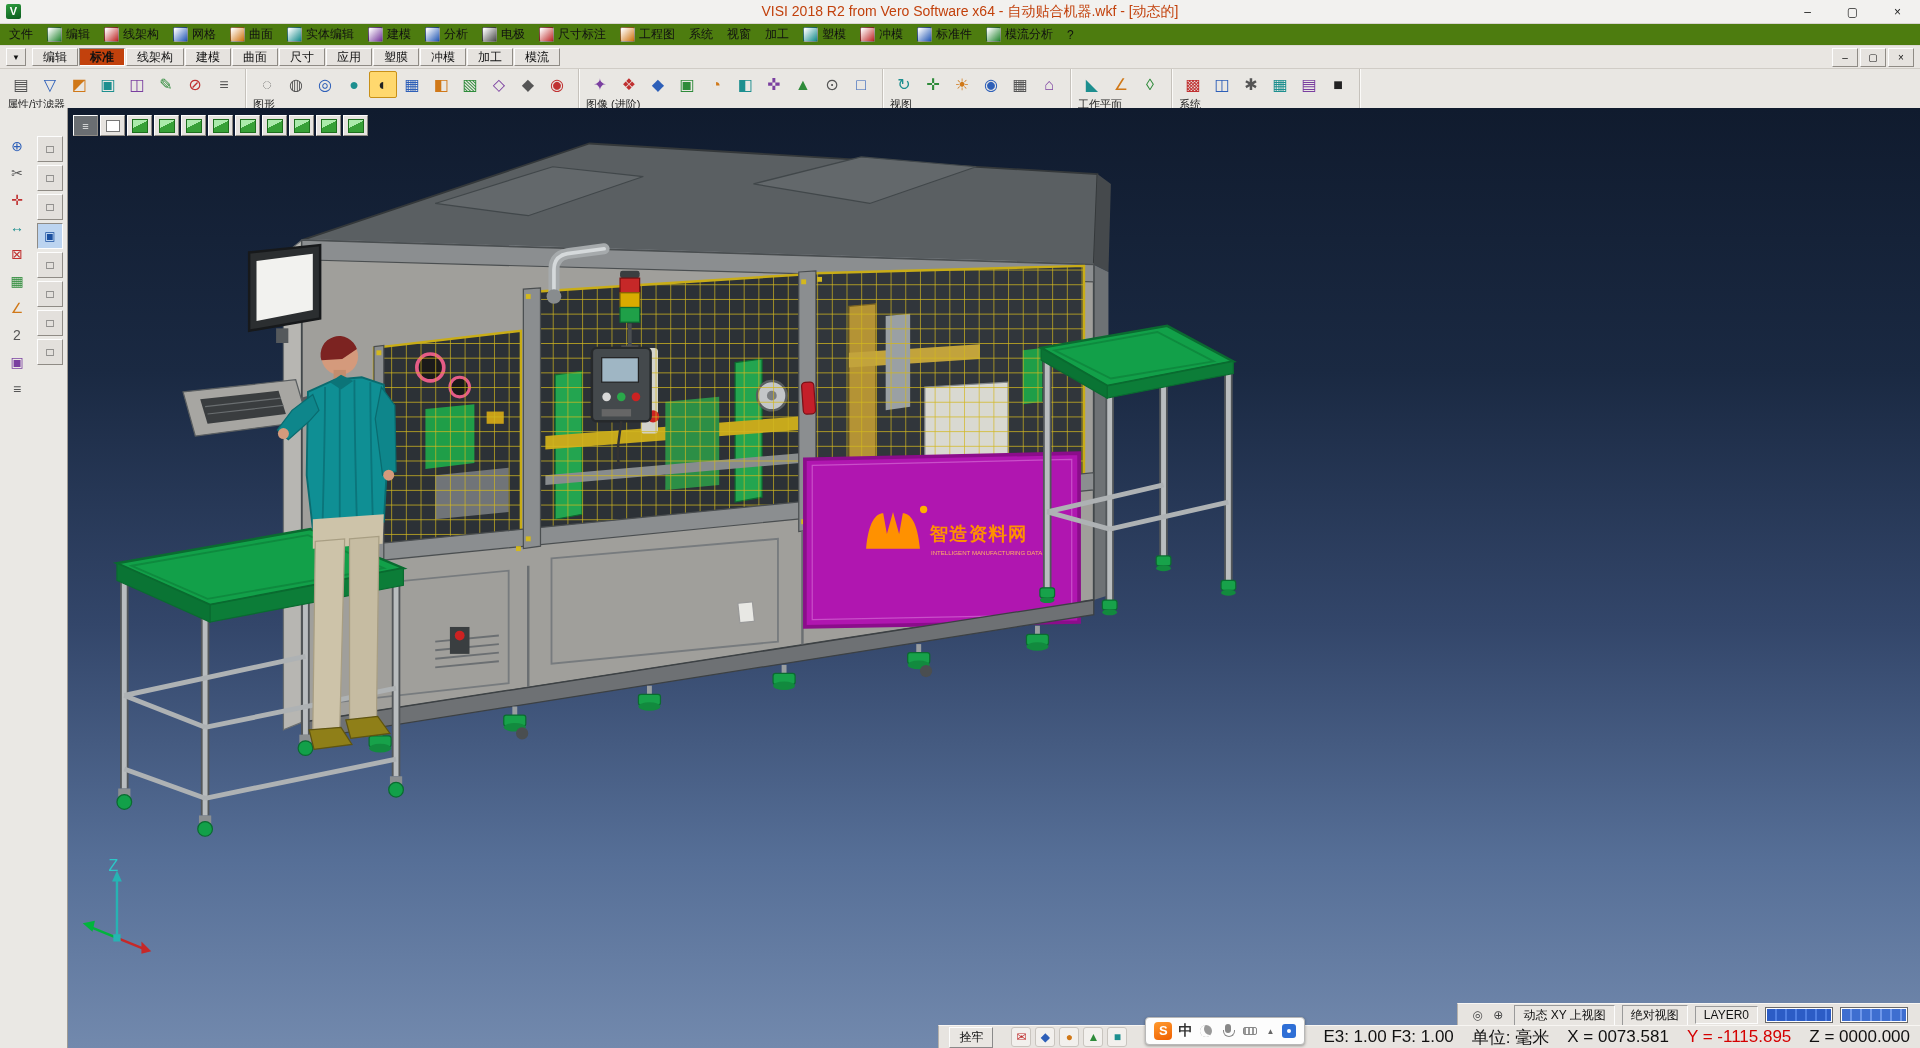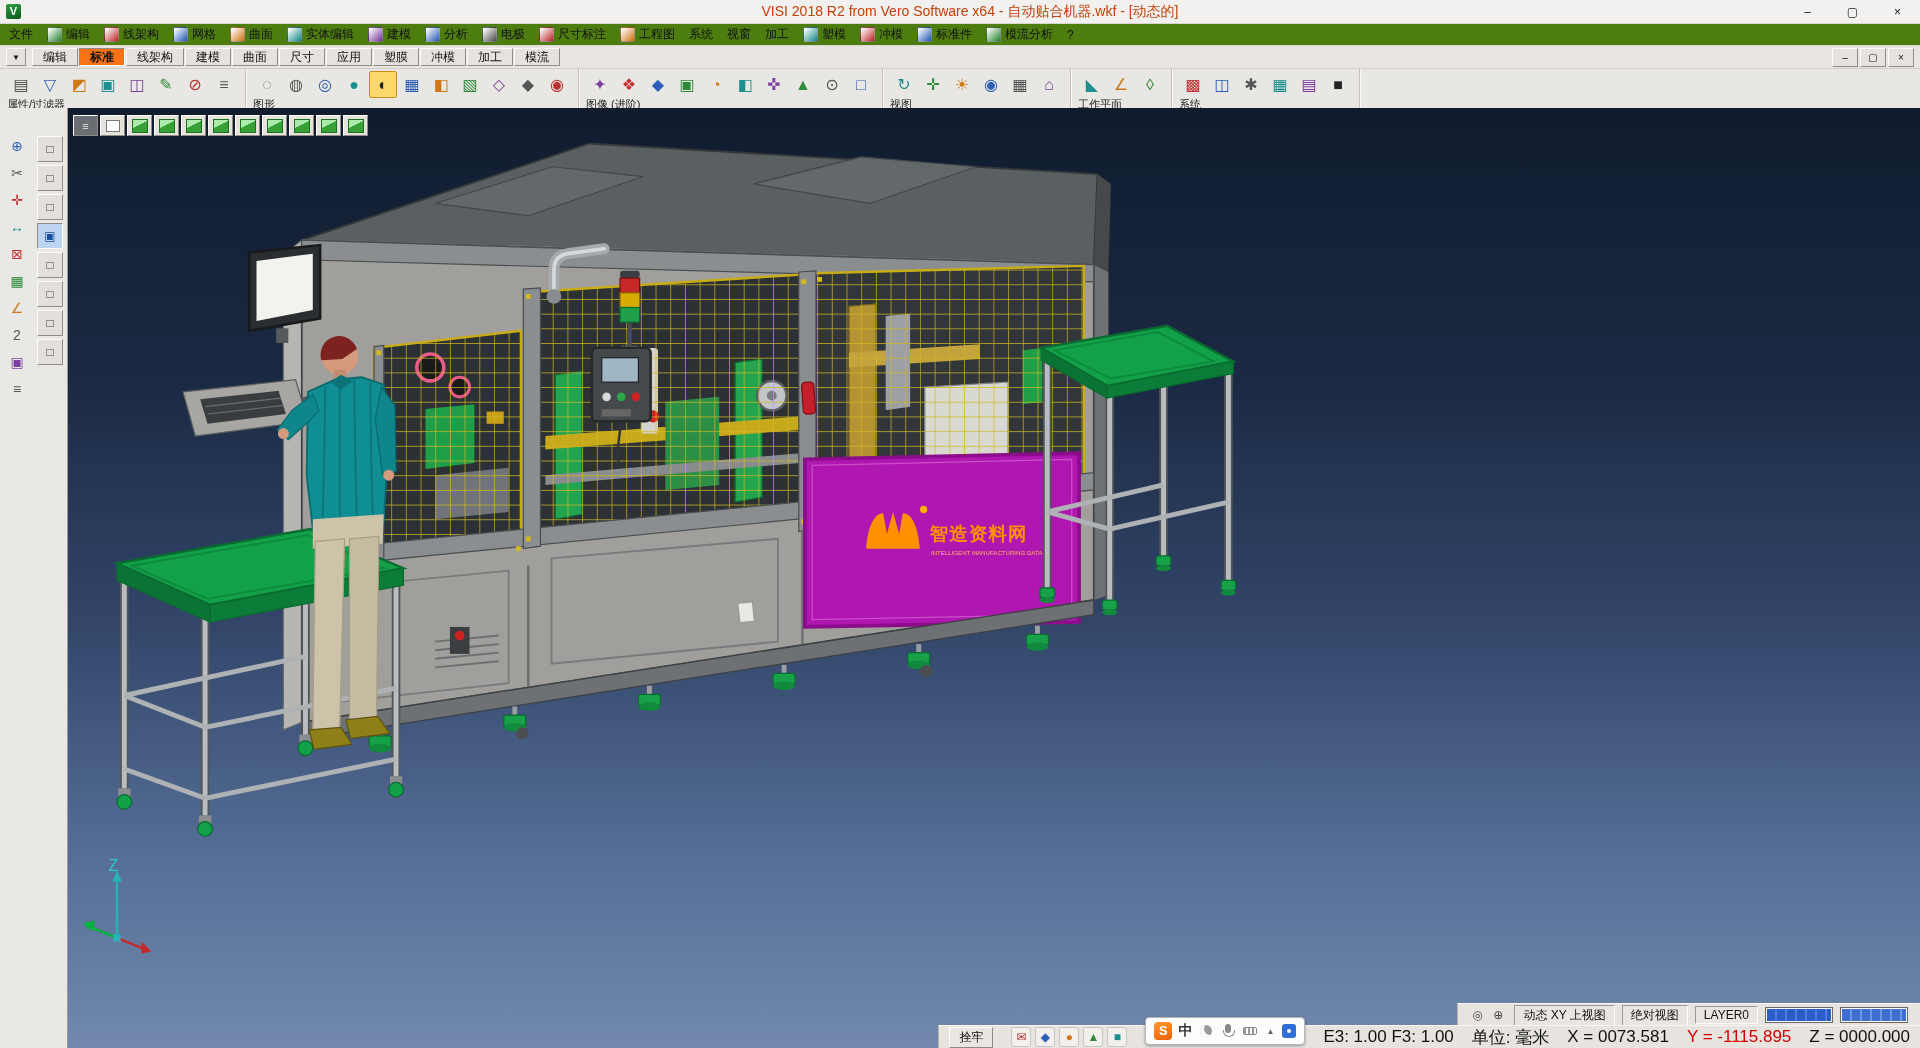--- a/index.html
+++ b/index.html
@@ -24,21 +24,21 @@
            background:linear-gradient(135deg,#ffffff 5%,currentColor 95%);}
   .mi-icon[class*="tone-"]{display:inline-block;}
 
   
   .tabrow{position:relative;height:22px;background:#e9e6e2;display:flex;align-items:center;padding-left:6px;border-bottom:1px solid #d0ccc6;}
   .tab-dd{width:18px;height:16px;margin-right:6px;display:flex;align-items:center;justify-content:center;
           font-size:8px;background:#e6e3df;border:1px solid;border-color:#fdfdfd #8f8b85 #8f8b85 #fdfdfd;}
   .tabs{display:flex;height:18px;}
   .tab{padding:1px 10px;font-size:12px;line-height:15px;background:#e6e3df;white-space:nowrap;
        border:1px solid;border-color:#fdfdfd #8f8b85 #8f8b85 #fdfdfd;margin-right:1px;}
-  .tab.active{background:#f97316;border-color:#8f8b85 #fdfdfd #fdfdfd #8f8b85;font-weight:bold;}
+  .tab.active{background:#c2410c;border-color:#8f8b85 #fdfdfd #fdfdfd #8f8b85;font-weight:bold;}
   .mdi-controls{position:absolute;right:6px;top:2px;display:flex;gap:2px;}
   .mdibtn{width:24px;height:17px;display:flex;align-items:center;justify-content:center;font-size:10px;
           background:#e6e3df;border:1px solid;border-color:#fdfdfd #8f8b85 #8f8b85 #fdfdfd;}
 
   
   .toolbar{height:42px;background:#e9e7e3;display:flex;align-items:stretch;border-bottom:1px solid #98948e;}
   .tb-group{display:flex;flex-direction:column;justify-content:space-between;padding:2px 7px 1px 7px;
             border-right:1px solid #c6c2bc;box-shadow:1px 0 0 #fbfaf8;}
   .tb-icons{display:flex;gap:1px;}
   .tb-icon{width:26px;height:25px;display:flex;align-items:center;justify-content:center;border:1px solid transparent;border-radius:2px;}

